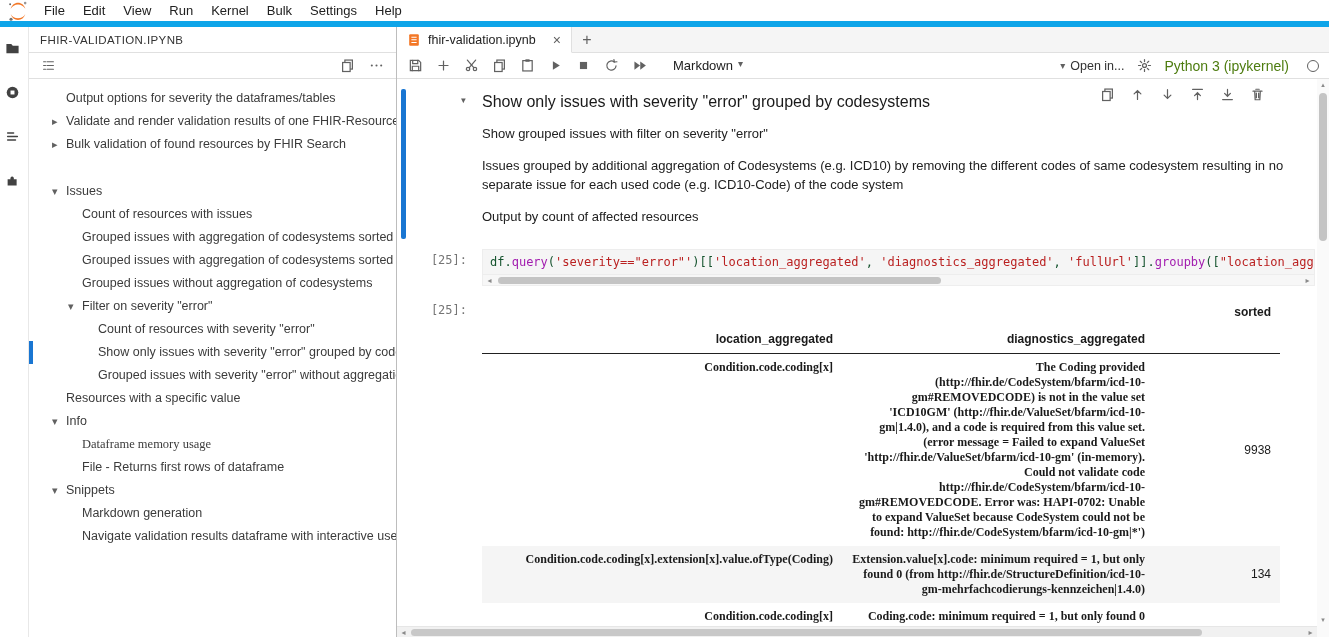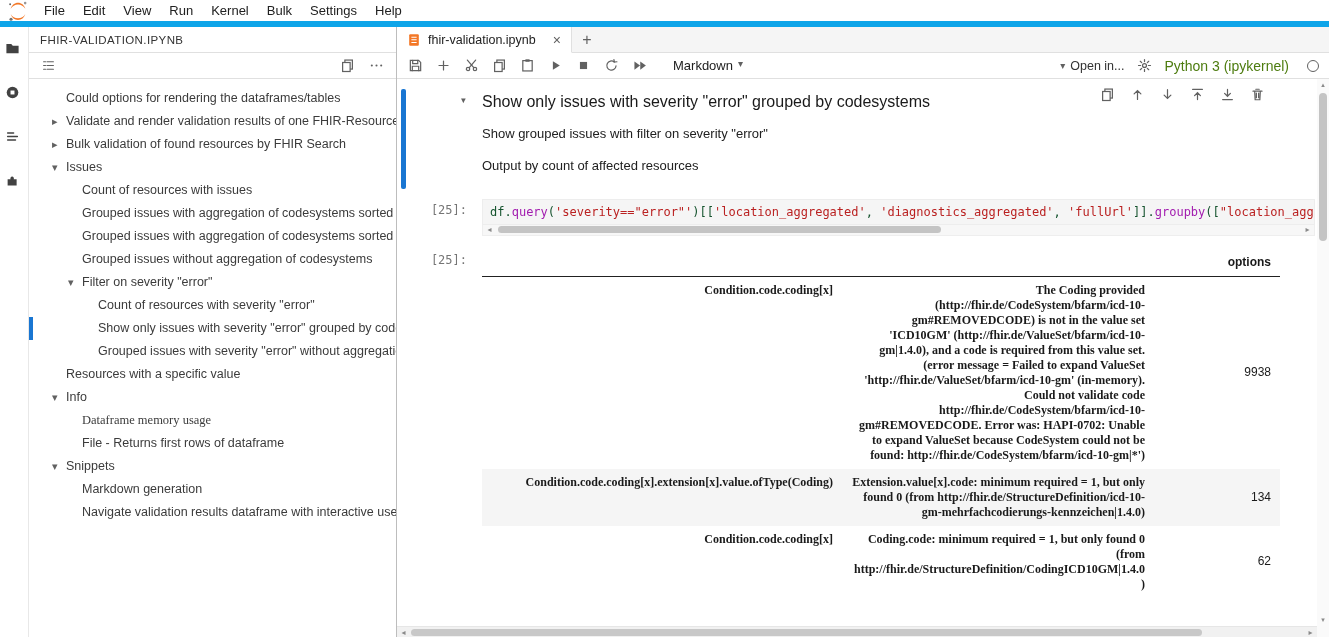--- a/index.html
+++ b/index.html
@@ -186,24 +186,24 @@
           </span>
         <span class="sbicon" id="sb-more-icon">
             <svg viewBox="0 0 16 16" width="15" height="15">
               <circle cx="3" cy="8" r="1.1" fill="#616161"></circle>
               <circle cx="8" cy="8" r="1.1" fill="#616161"></circle>
               <circle cx="13" cy="8" r="1.1" fill="#616161"></circle>
             </svg>
           </span>
       </div>
       <div class="toc-list" id="toc-list">
-          <div class="toc-item" style="padding-left: 37px;"><span>Could options for rendering the dataframes/tables</span></div>
+          <div class="toc-item" style="padding-left: 37px;"><span>Output options for severity the dataframes/tables</span></div>
           <div class="toc-item" style="padding-left: 23px;"><span class="arrow">▸</span><span>Validate and render validation results of one FHIR-Resource</span></div>
           <div class="toc-item" style="padding-left: 23px;"><span class="arrow">▸</span><span>Bulk validation of found resources by FHIR Search</span></div>
-          <div class="toc-item" style="padding-left: 23px;"><span class="arrow">▾</span><span>Issues</span></div>
+          <div class="toc-item" style="padding-left: 23px; margin-top: 24px;"><span class="arrow">▾</span><span>Issues</span></div>
           <div class="toc-item" style="padding-left: 53px;"><span>Count of resources with issues</span></div>
           <div class="toc-item" style="padding-left: 53px;"><span>Grouped issues with aggregation of codesystems sorted by ...</span></div>
           <div class="toc-item" style="padding-left: 53px;"><span>Grouped issues with aggregation of codesystems sorted by ...</span></div>
           <div class="toc-item" style="padding-left: 53px;"><span>Grouped issues without aggregation of codesystems</span></div>
           <div class="toc-item" style="padding-left: 39px;"><span class="arrow">▾</span><span>Filter on severity "error"</span></div>
           <div class="toc-item" style="padding-left: 69px;"><span>Count of resources with severity "error"</span></div>
           <div class="toc-item selected" style="padding-left: 69px;"><span>Show only issues with severity "error" grouped by codesy...</span></div>
           <div class="toc-item" style="padding-left: 69px;"><span>Grouped issues with severity "error" without aggregation ...</span></div>
           <div class="toc-item" style="padding-left: 37px;"><span>Resources with a specific value</span></div>
           <div class="toc-item" style="padding-left: 23px;"><span class="arrow">▾</span><span>Info</span></div>
@@ -342,20 +342,21 @@
             </span>
           </div>
 
         <div class="cellrow">
           <div class="collapser active"></div>
           <div class="promptcol"><span class="mdcaret">▾</span></div>
           <div class="contentcol">
             <div class="mdheading">Show only issues with severity "error" grouped by codesystems</div>
             <div id="md-paras">
                 <div class="mdpara">Show grouped issues with filter on severity "error"</div>
+                <div class="mdpara">Issues grouped by additional aggregation of Codesystems (e.g. ICD10) by removing the different codes of same codesystem resulting in no separate issue for each used code (e.g. ICD10-Code) of the code system</div>
                 <div class="mdpara">Output by count of affected resources</div>
               </div>
           </div>
         </div>
 
         <div class="cellrow codecell">
           <div class="collapser"></div>
           <div class="promptcol">[25]:</div>
           <div class="contentcol">
             <div class="editor"><span id="code-line"><span class="tok-plain">df</span><span class="tok-plain">.</span><span class="tok-func">query</span><span class="tok-plain">(</span><span class="tok-str">'severity=="error"'</span><span class="tok-plain">)[[</span><span class="tok-str">'location_aggregated'</span><span class="tok-plain">, </span><span class="tok-str">'diagnostics_aggregated'</span><span class="tok-plain">, </span><span class="tok-str">'fullUrl'</span><span class="tok-plain">]].</span><span class="tok-func">groupby</span><span class="tok-plain">([</span><span class="tok-str">"location_aggre</span></span></div>
@@ -376,21 +377,26 @@
             <table class="df" id="df-table">
                 <colgroup>
                   <col style="width:360px">
                   <col style="width:312px">
                   <col style="width:126px">
                 </colgroup>
                 <thead>
                   <tr>
                     <th></th>
                     <th></th>
-                    <th>options</th>
+                    <th>sorted</th>
+                  </tr>
+                  <tr>
+                    <th>location_aggregated</th>
+                    <th>diagnostics_aggregated</th>
+                    <th></th>
                   </tr>
                 </thead>
                 <tbody>
                   <tr>
                     <th>Condition.code.coding[x]</th>
                     <th>The Coding provided (http://fhir.de/CodeSystem/bfarm/icd-10-gm#REMOVEDCODE) is not in the value set 'ICD10GM' (http://fhir.de/ValueSet/bfarm/icd-10-gm|1.4.0), and a code is required from this value set. (error message = Failed to expand ValueSet 'http://fhir.de/ValueSet/bfarm/icd-10-gm' (in-memory). Could not validate code http://fhir.de/CodeSystem/bfarm/icd-10-gm#REMOVEDCODE. Error was: HAPI-0702: Unable to expand ValueSet because CodeSystem could not be found: http://fhir.de/CodeSystem/bfarm/icd-10-gm|*')</th>
                     <td>9938</td>
                   </tr>
                   <tr>
                     <th>Condition.code.coding[x].extension[x].value.ofType(Coding)</th>

